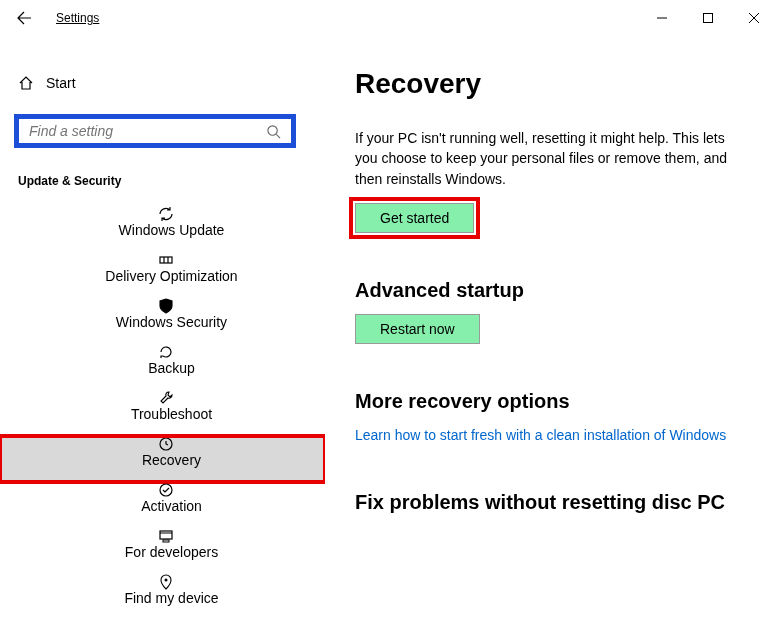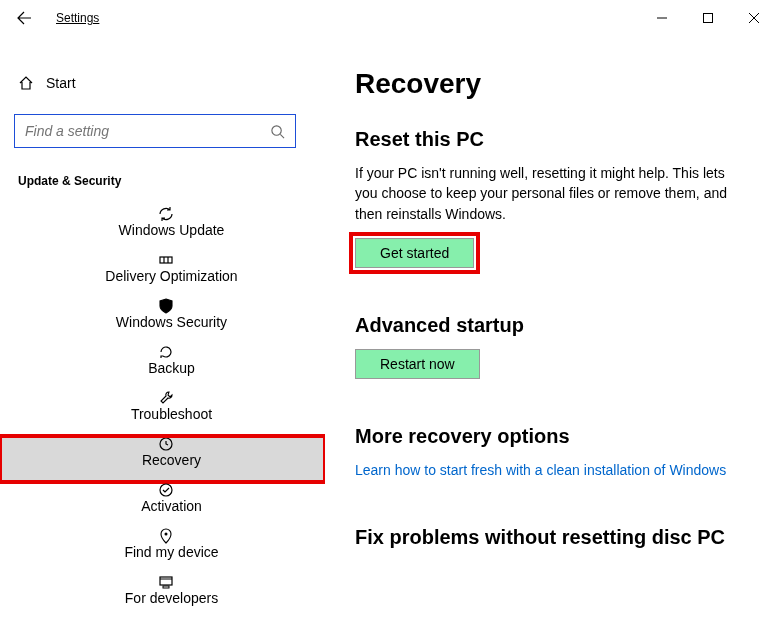--- a/index.html
+++ b/index.html
@@ -47,21 +47,21 @@
       display: flex; align-items: center;
       height: 42px;
       padding-left: 18px;
       font-size: 14px;
       cursor: pointer;
     }
     .home-row .icon { width: 28px; display:flex; }
     .search-wrap { padding: 10px 14px 14px 14px; }
     .search {
       width: 282px; height: 34px;
-      border: 1px solid #1d4ed8;
+      border: 5px solid #1d4ed8;
       background: #fff;
       display: flex; align-items: center;
       padding: 0 10px;
     }
     .search input {
       border: none; outline: none; flex: 1;
       font-size: 14px; font-style: italic; color: #666;
       background: transparent;
     }
     .search .sicon { color: #666; }
@@ -213,42 +213,41 @@
           <svg width="16" height="16" viewBox="0 0 16 16">
             <circle cx="8" cy="8" r="6" stroke="#000" stroke-width="1.2" fill="none"></circle>
             <path d="M5 8l2 2 4-4" stroke="#000" stroke-width="1.2" fill="none"></path>
           </svg>
         </span>
       <span>Activation</span>
     </div>
     <div class="nav-item">
       <span class="icon">
           <svg width="16" height="16" viewBox="0 0 16 16">
-            <path d="M8 1a5 5 0 0 1 5 5c0 4-5 9-5 9s-5-5-5-9a5 5 0 0 1 5-5z" stroke="#000" stroke-width="1.1" fill="none"></path>
-            <circle cx="8" cy="6" r="1.5" fill="#000"></circle>
-          </svg>
-        </span>
-      <span>Find my device</span>
-    </div>
-    <div class="nav-item">
-      <span class="icon">
-          <svg width="16" height="16" viewBox="0 0 16 16">
             <rect x="2" y="3" width="12" height="8" stroke="#000" stroke-width="1.2" fill="none"></rect>
             <line x1="2" y1="5" x2="14" y2="5" stroke="#000" stroke-width="1"></line>
             <rect x="5" y="12" width="6" height="2" stroke="#000" stroke-width="1" fill="none"></rect>
           </svg>
         </span>
       <span>For developers</span>
     </div>
+    <div class="nav-item">
+      <span class="icon">
+          <svg width="16" height="16" viewBox="0 0 16 16">
+            <path d="M8 1a5 5 0 0 1 5 5c0 4-5 9-5 9s-5-5-5-9a5 5 0 0 1 5-5z" stroke="#000" stroke-width="1.1" fill="none"></path>
+            <circle cx="8" cy="6" r="1.5" fill="#000"></circle>
+          </svg>
+        </span>
+      <span>Find my device</span>
+    </div>
   </div>
 
   <div class="content">
     <h1 class="page-title">Recovery</h1>
 
-    <h2 class="sub">Reset this PC</h2>
     <p class="desc">If your PC isn't running well, resetting it might help. This lets you choose to keep your personal files or remove them, and then reinstalls Windows.</p>
     <span class="btn btn-highlight">Get started</span>
 
     <div class="section-gap"></div>
 
     <h2 class="sub">Advanced startup</h2>
     <span class="btn">Restart now</span>
 
     <div class="section-gap"></div>
 

